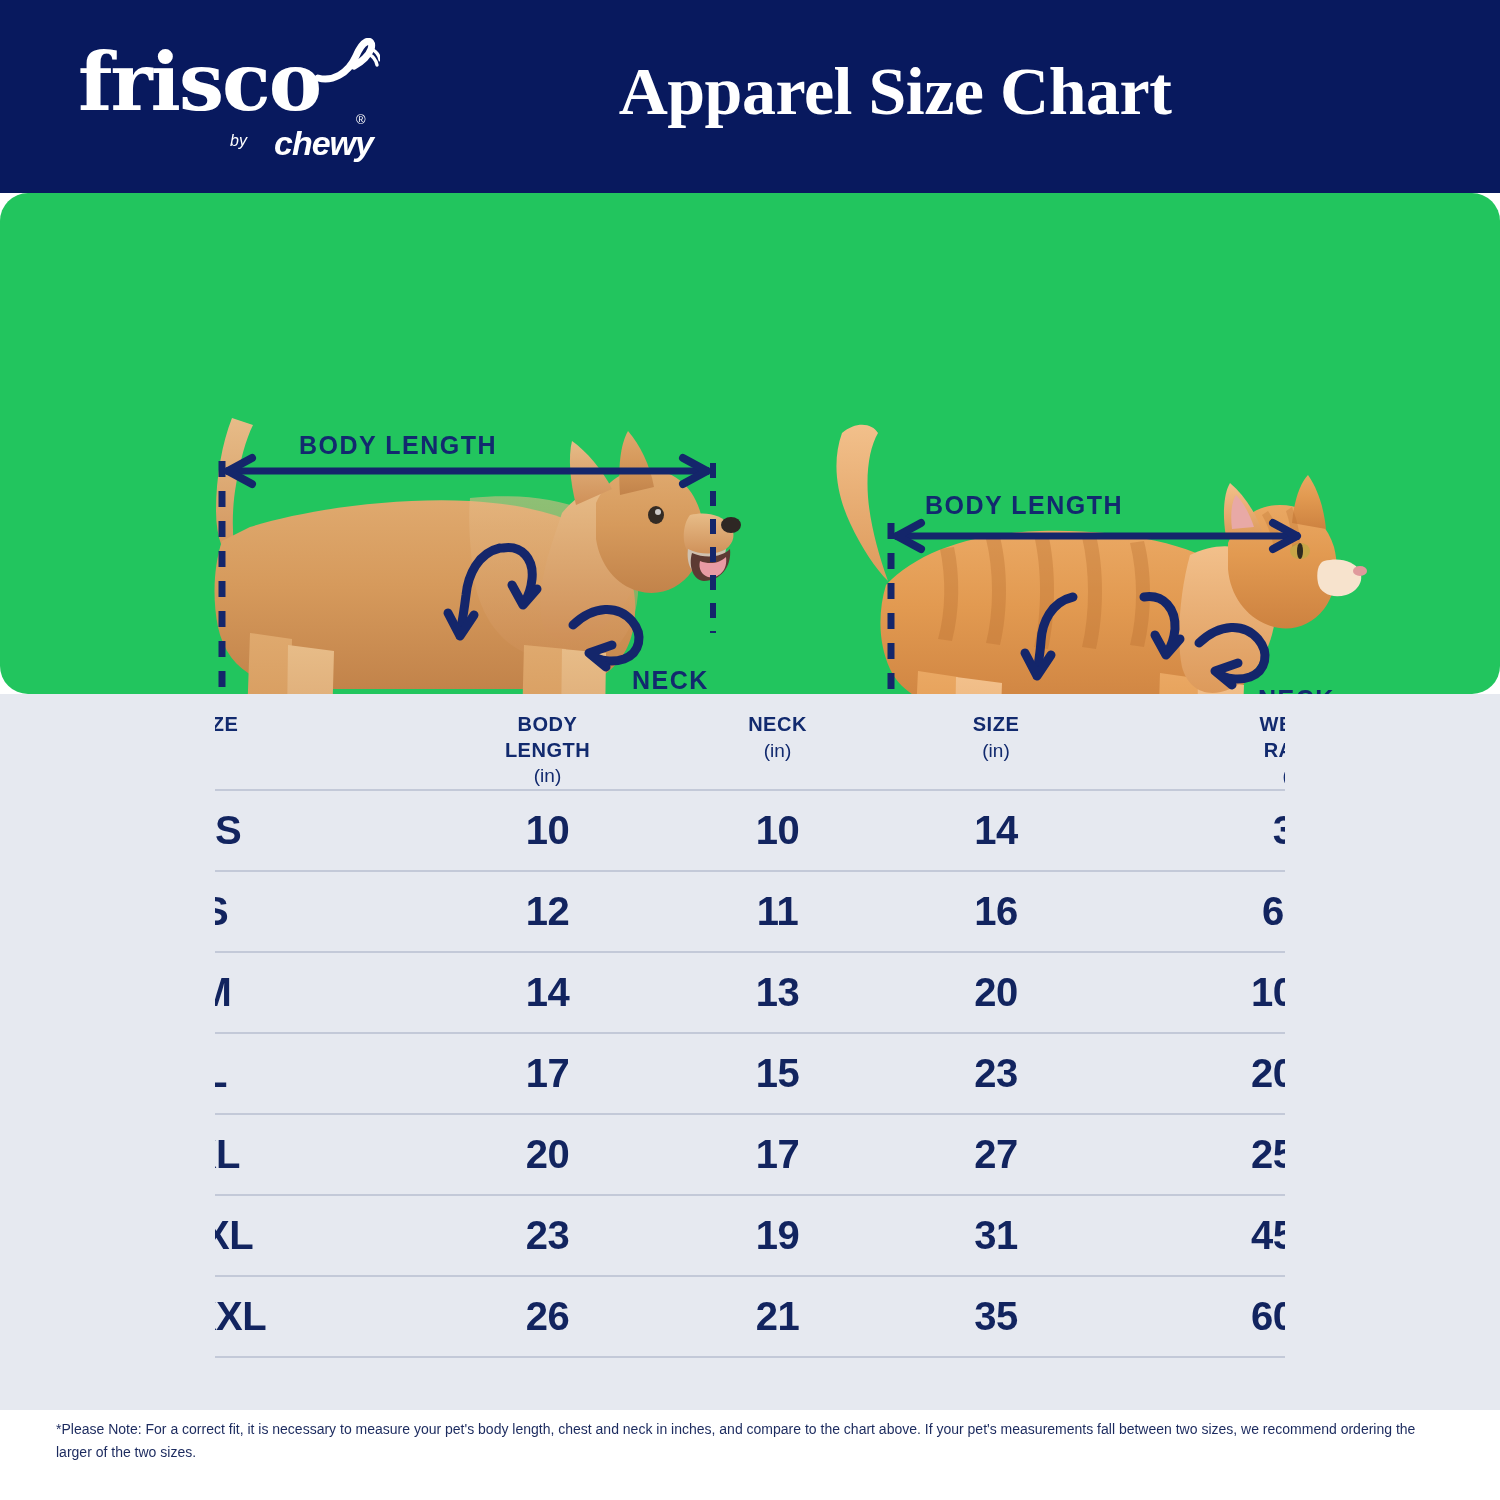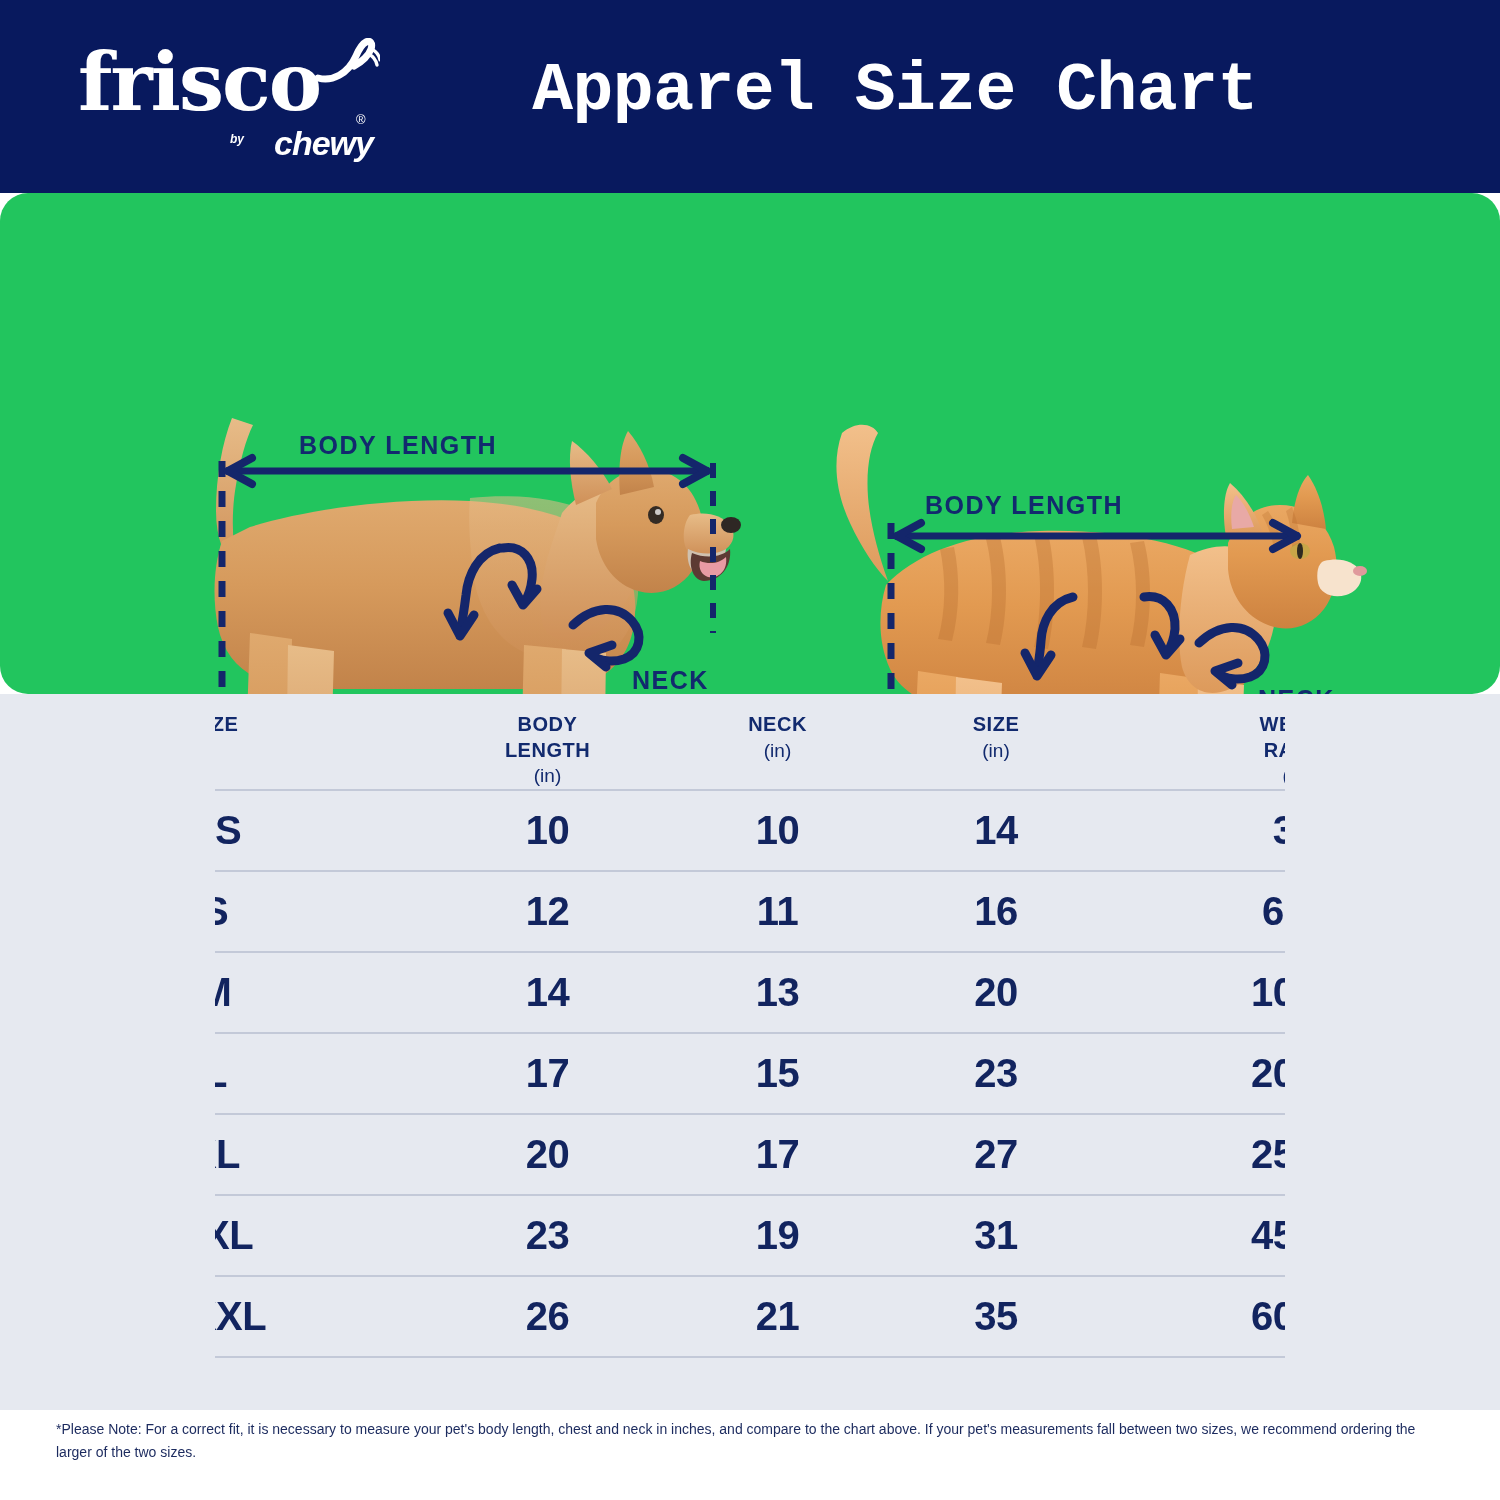--- a/index.html
+++ b/index.html
@@ -30,32 +30,32 @@
     position: absolute; left: 0; top: 0;
   }
   .logo-reg {
     position: absolute; left: 278px; top: 68px;
     font-size: 13px; color: #fff; font-family:"Liberation Sans",sans-serif;
   }
   .logo-swoosh { position: absolute; left: 232px; top: -6px; width: 70px; height: 60px; }
   .logo-by {
     position: absolute; left: 152px; top: 88px;
     font-family:"Liberation Sans",sans-serif;
-    font-style: italic; font-weight:700; font-size: 12px; color:#fff;
+    font-style: italic; font-weight:400; font-size: 16px; color:#fff;
   }
   .logo-chewy {
     position: absolute; left: 196px; top: 80px;
     font-family:"Liberation Sans",sans-serif;
     font-weight: 700; font-style: italic; font-size: 34px; color:#fff;
     letter-spacing: -1px;
   }
   .title {
     position: absolute; left: 0; top: 52px; width: 1500px;
     text-align: center;
-    font-family: Liberation Mono, monospace;
+    font-family: Liberation Serif, serif;
     font-weight: 700;
     font-size: 68px;
     color: #ffffff;
     letter-spacing: -0.5px;
     padding-left: 290px;
   }
 
   
   .illus {
     position: absolute; left:0; top:193px; width:1500px; height:501px;

